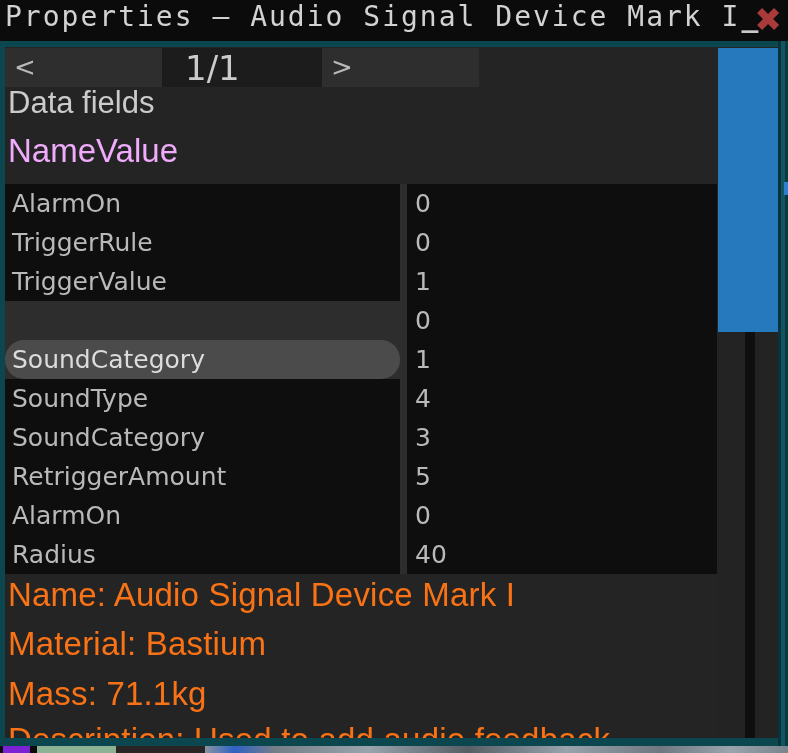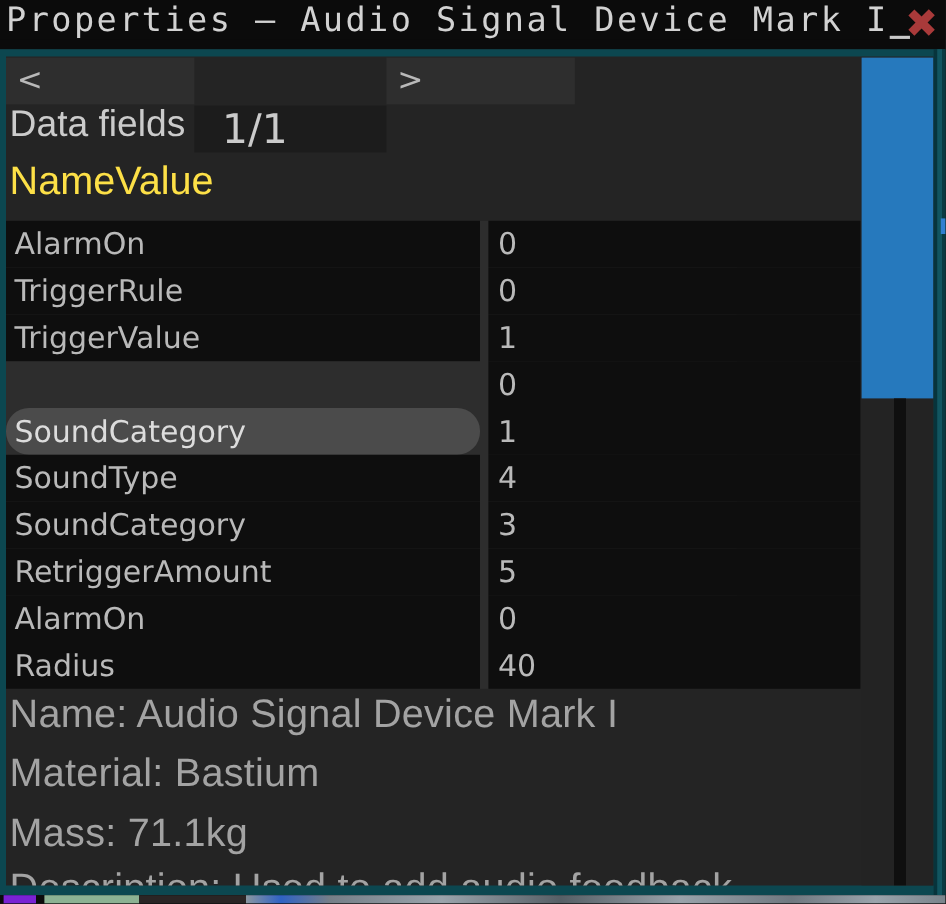--- a/index.html
+++ b/index.html
@@ -34,38 +34,38 @@
   .window *{position:absolute;box-sizing:border-box;}
 
   
   .pager-btn{top:1px;height:39px;background:#2e2e2e;color:#b9b9b9;
     font-size:26px;line-height:38px;padding-left:9px;
     font-family:"DejaVu Sans", sans-serif;}
   .pager-btn.prev{left:0;width:157px;}
   .pager-btn.next{left:317px;width:157px;}
   .page-label{left:157px;top:1px;width:160px;height:39px;background:#1c1c1c;
     color:#cbcbcb;font-size:34px;line-height:40px;padding-left:23px;
-    font-family:"DejaVu Sans", sans-serif;margin-top:40px;}
+    font-family:"DejaVu Sans", sans-serif;}
 
   
   .section-title{left:3px;top:38px;font-size:31px;color:#cbcbcb;}
-  .col-headers{left:3px;top:85px;font-size:33px;color:#fde047;}
+  .col-headers{left:3px;top:85px;font-size:33px;color:#f0abfc;}
 
   
   .table{left:0;top:137px;width:609px;height:390px;background:#2d2d2d;}
   .table .row{position:relative;display:block;width:712px;height:39px;}
   .cell{top:0;height:39px;background:#0e0e0e;color:#b9b9b9;
     font-size:25px;line-height:39px;font-family:"DejaVu Sans", sans-serif;
     overflow:hidden;white-space:nowrap;}
   .cell.name{left:0;width:395px;padding-left:7px;}
   .cell.value{left:402px;width:310px;padding-left:8px;}
   .row.selected .cell.name{background:#4b4b4b;color:#dcdcdc;border-radius:19px;}
 
   
-  .info-line{left:3px;font-size:33px;color:#a3a3a3;letter-spacing:0.2px;white-space:nowrap;}
+  .info-line{left:3px;font-size:33px;color:#f97316;letter-spacing:0.2px;white-space:nowrap;}
   .info-name{top:529px;}
   .info-material{top:578px;}
   .info-mass{top:628px;}
   .info-description{top:674px;}
 
   
   .scrollbar{left:713px;top:1px;width:60px;height:690px;background:#232323;}
   .scroll-thumb{left:0;top:0;width:60px;height:284px;background:#2679bd;}
   .scroll-groove{left:27px;top:284px;width:10px;height:406px;background:#0f0f0f;}
 

